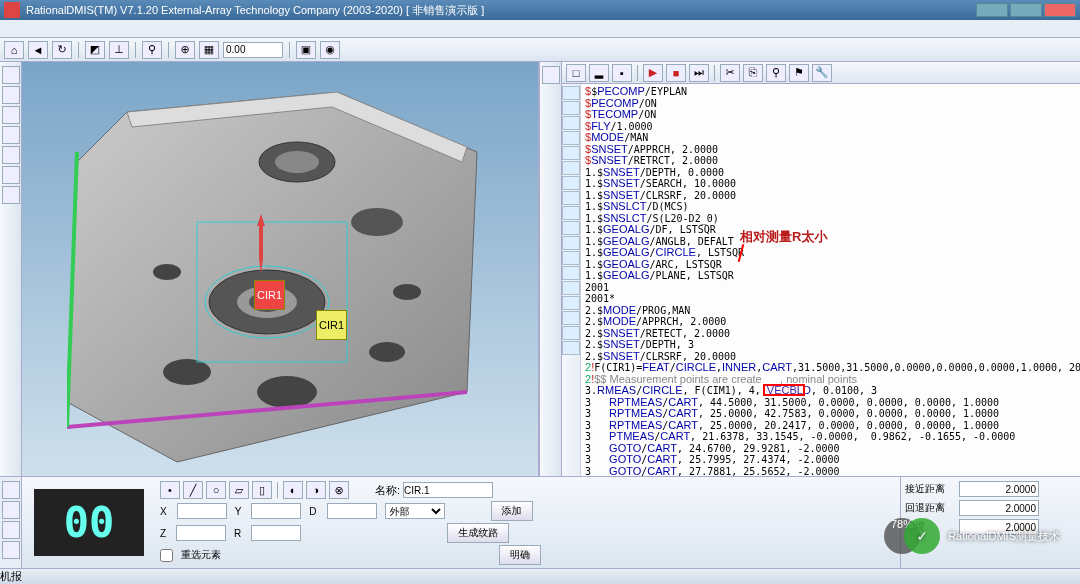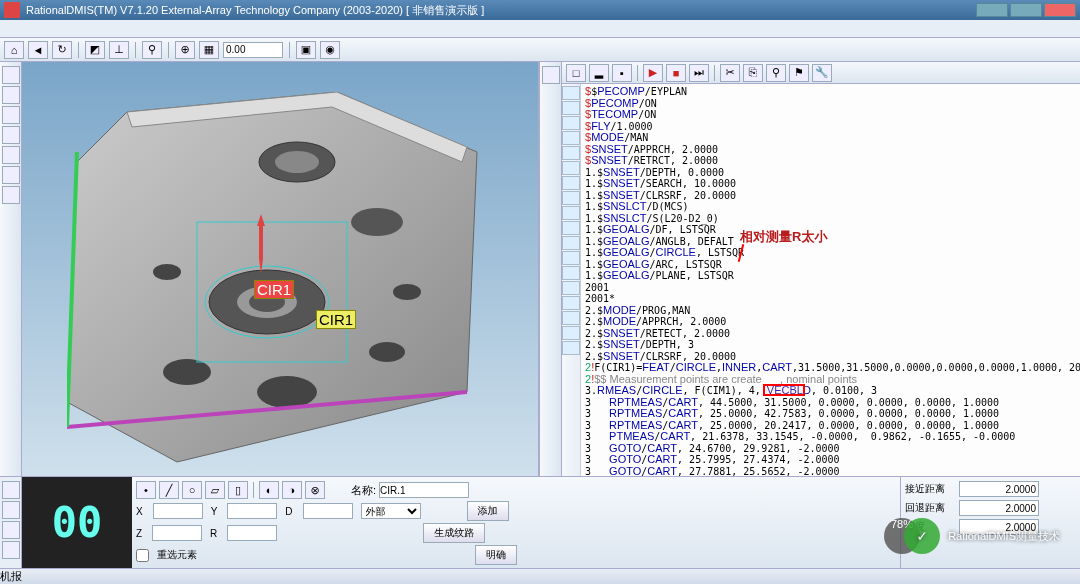--- a/index.html
+++ b/index.html
@@ -27,37 +27,37 @@
 .codelines{flex:1;padding:2px 4px;font-family:Consolas,monospace;font-size:10px;line-height:11.5px;white-space:pre;position:relative}
 .codelines .ln{color:#1a6}
 .codelines .kw{color:#00a}
 .codelines .op{color:#c22}
 .codelines .cm{color:#888}
 .callout{position:absolute;left:740px;top:228px;color:#b91c1c;font-weight:bold;font-size:13px;pointer-events:none}
 .callout-line{position:absolute;left:740px;top:244px;width:2px;height:18px;background:#f00;transform:rotate(15deg)}
 .hlbox{position:absolute;border:2px solid #f00;background:rgba(255,200,200,.2)}
 .bottom{height:92px;background:linear-gradient(#f5f8fc,#dce6f0);border-top:1px solid #aac;display:flex}
 .btabs{width:22px;background:#e8eef5;border-right:1px solid #aac;display:flex;flex-direction:column;gap:2px;padding-top:4px}
-.dro{width:110px;background:#222;margin:0;display:flex;align-items:center;justify-content:center;color:#6fe;font-size:42px;font-family:monospace;font-weight:bold}
+.dro{width:110px;background:#222;margin:12px;display:flex;align-items:center;justify-content:center;color:#6fe;font-size:42px;font-family:monospace;font-weight:bold}
 .featpanel{flex:1;padding:4px;display:flex;flex-direction:column;gap:2px}
 .ftoolbar{height:22px;display:flex;align-items:center;gap:3px}
 .ffields{display:flex;gap:8px;align-items:center}
 .ffields label{font-size:10px;margin-right:2px}
 .finput{width:50px;height:16px;border:1px solid #9ab;background:#fff;font-size:10px}
 .fselect{width:60px;height:16px;border:1px solid #9ab;background:#fff;font-size:10px}
 .fbtn{padding:2px 10px;border:1px solid #9ab;background:linear-gradient(#fff,#dde);font-size:10px}
 .rpanel{width:180px;padding:4px;border-left:1px solid #aac;display:flex;flex-direction:column;gap:3px}
 .rrow{display:flex;align-items:center;gap:4px}
 .rrow label{width:50px;font-size:10px}
 .rinput{width:80px;height:16px;border:1px solid #9ab;background:#fff;text-align:right;padding:4px 2px;font-size:10px}
 .status{height:16px;background:linear-gradient(#e8eef5,#d0dae8);border-top:1px solid #aac;display:flex;align-items:center;padding:0 0;font-size:10px}
 .watermark{position:absolute;right:20px;bottom:30px;color:#fff;font-size:20px;text-shadow:0 0 4px #000;opacity:.85;display:flex;align-items:center;gap:8px}
 .wmcircle{width:36px;height:36px;border-radius:50%;background:#3a3;display:flex;align-items:center;justify-content:center;color:#fff;font-size:14px}
 .speeddial{position:absolute;right:160px;bottom:30px;width:36px;height:36px;border-radius:50%;background:rgba(80,80,80,.8);color:#fff;display:flex;align-items:flex-start;justify-content:center;font-size:11px}
-.lab3d{position:absolute;background:#ee6;border:1px solid #880;font-size:15px;padding:0 2px}
+.lab3d{position:absolute;background:#ee6;border:1px solid #880;font-size:11px;padding:8px 2px}
 .probe{position:absolute;left:232px;top:152px;width:14px;height:60px}
 </style>
 </head>
 <body>
 
 <div class="titlebar">
   <div class="logo"></div>
   <span>RationalDMIS(TM) V7.1.20   External-Array Technology Company (2003-2020) [ 非销售演示版 ]</span>
   <div class="winbtns">
     <span></span>

